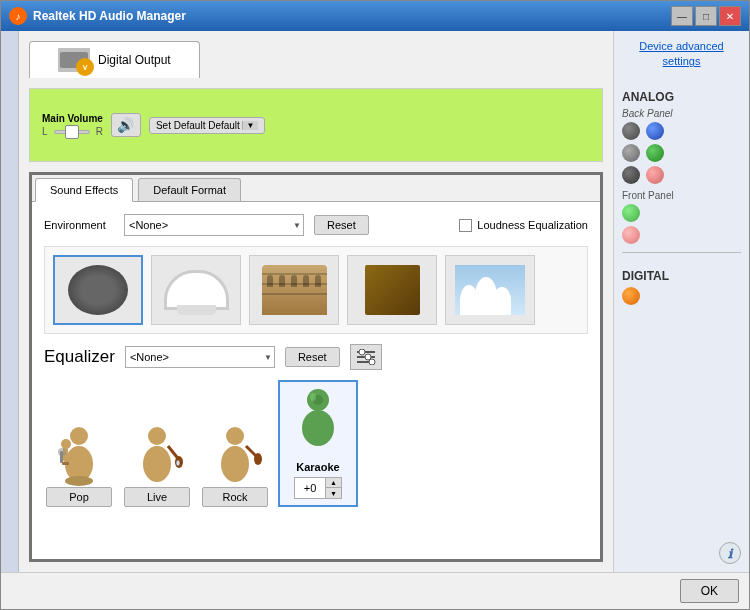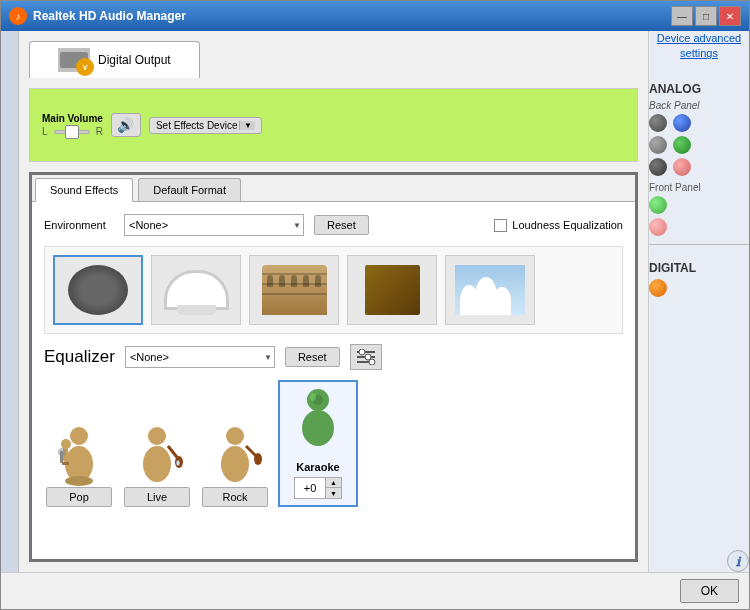--- a/index.html
+++ b/index.html
@@ -79,25 +79,26 @@
       color: #555;
     }
     .main-content {
       flex: 1;
       display: flex;
       flex-direction: column;
       background: #f0f0f0;
       padding: 10px;
     }
     .right-panel {
-      width: 101px;
+      width: 136px;
       background: #e8edf5;
       border-left: 1px solid #ccc;
       display: flex;
       flex-direction: column;
+      padding: 8px;
     }
     .tab-bar {
       display: flex;
       margin-bottom: 10px;
     }
     .device-tab {
       display: flex;
       align-items: center;
       background: white;
       border: 1px solid #aaa;
@@ -544,21 +545,21 @@
           <div class="volume-controls-row">
             <span class="volume-l">L</span>
             <div class="slider-track">
               <div class="slider-thumb"></div>
             </div>
             <span class="volume-r">R</span>
           </div>
         </div>
         <div class="mute-btn">🔊</div>
         <div class="set-default-btn">
-          <span>Set Effects Device</span>
+          <span>Set Default Default</span>
           <div class="dropdown-arrow-btn">▼</div>
         </div>
       </div>
 
       <div class="panel-box">
 
         <div class="inner-tab-bar">
           <div class="inner-tab active">
             <span>Sound Effects</span>
           </div>

